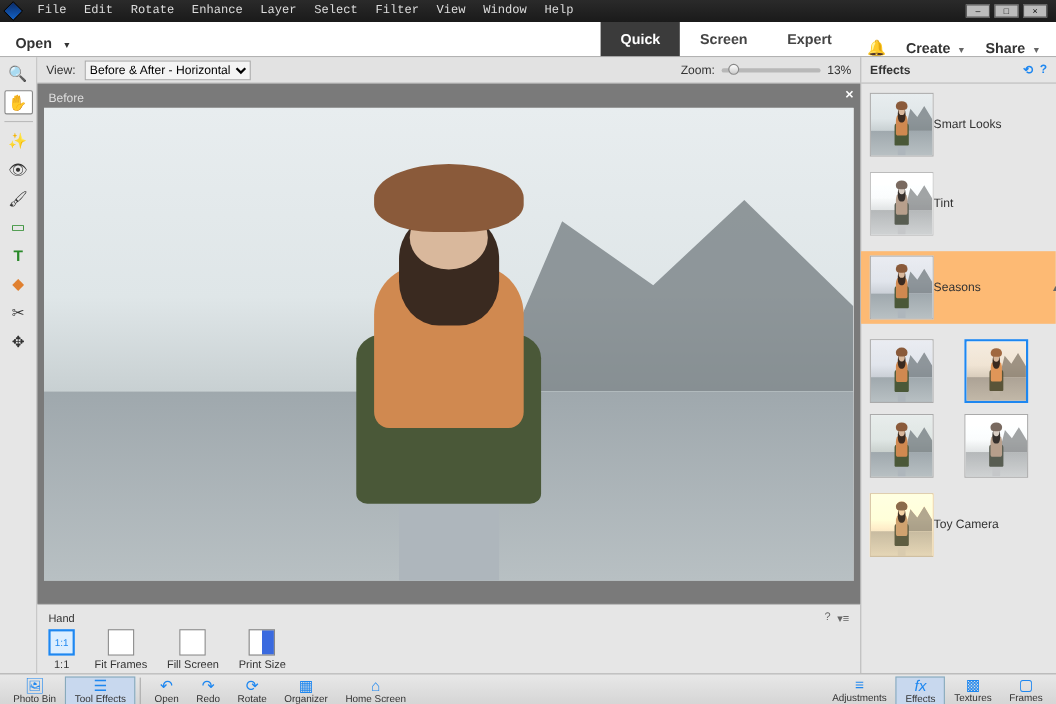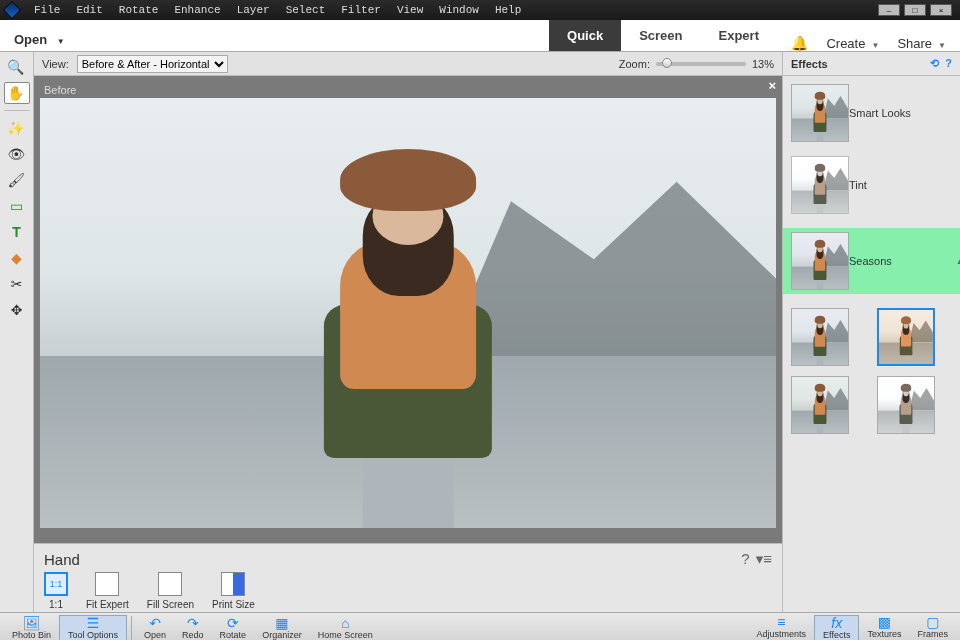--- a/index.html
+++ b/index.html
@@ -14,21 +14,21 @@
 
     
     .topbar { height: 32px; background: #ffffff; display:flex; align-items:flex-end; border-bottom:1px solid #aaa;}
     .open-btn { padding:4px 14px; font-weight:bold; font-size:13px;}
     .open-tri { font-size:8px; margin-left:6px;}
     .tabs { margin-left:auto; display:flex; height:100%;}
     .tabs .tab { padding:0 18px; display:flex; align-items:center; font-weight:bold; font-size:13px; color:#444;}
     .tabs .tab.active { background:#3b3b3b; color:#fff;}
     .topbar-right { display:flex; align-items:center; gap:18px; padding:0 14px;}
     .bell { color:#1e87f0; font-size:14px;}
-    .create, .share { font-weight:normal; font-size:13px; }
+    .create, .share { font-weight:bold; font-size:13px; }
     .tri { font-size:8px; margin-left:6px; color:#666;}
 
     
     .main-row { display:flex; height: 560px; }
 
     
     .left-tools { width: 34px; background:#e6e6e6; display:flex; flex-direction:column; align-items:center; padding-top:4px; gap:4px; border-right:1px solid #bbb;}
     .left-tools .tool { width:26px; height:22px; display:flex; align-items:center; justify-content:center; font-size:14px; border-radius:2px;}
     .left-tools .tool.sel { background:#fff; border:1px solid #888;}
     .sep { width:26px; height:1px; background:#bbb; margin:2px 0;}
@@ -64,38 +64,38 @@
     .hair { position:absolute; top:14%; left:50%; transform:translateX(-50%); width:28%; height:26%; background:#3a2a20; border-radius:40%;}
     .scarf { position:absolute; top:26%; left:50%; transform:translateX(-50%); width:42%; height:38%; background:#d08950; border-radius:30% 30% 10% 10%;}
     .warm .scarf { background:#e09658;}
     .jacket { position:absolute; top:42%; left:50%; transform:translateX(-50%); width:52%; height:40%; background:#4a5838; border-radius:14% 14% 6% 6%;}
     .warm .jacket { background:#5a5438;}
     .jeans { position:absolute; bottom:0; left:50%; transform:translateX(-50%); width:28%; height:28%; background:#aeb6bc;}
     .warm .jeans { background:#beb4a4;}
 
     
     .options-panel { background:#e6e6e6; border-top:1px solid #bbb; padding:6px 10px 2px;}
-    .options-panel .title { font-size:15px; margin-bottom:4px; display:flex; align-items:center;}
+    .options-panel .title { font-size:10px; margin-bottom:4px; display:flex; align-items:center;}
     .options-panel .title .help { margin-left:auto; display:flex; gap:6px; color:#666;}
     .opt-buttons { display:flex; gap:18px; align-items:flex-start;}
     .opt-btn { display:flex; flex-direction:column; align-items:center; gap:3px; font-size:10px;}
     .opt-btn .box { width:24px; height:24px; background:#fff; border:1px solid #888;}
     .opt-btn.sel .box { border:2px solid #1e87f0; background:#dceeff;}
 
     
     .right-panel { width: 178px; background:#e6e6e6; border-left:1px solid #bbb; display:flex; flex-direction:column;}
     .rp-head { height:24px; display:flex; align-items:center; padding:0 8px; border-bottom:1px solid #bbb; font-weight:bold; font-size:11px;}
     .rp-head .icons { margin-left:auto; display:flex; gap:6px; color:#1e87f0;}
     .effects-list { flex:1; overflow:auto; padding:8px;}
     .effect-row { display:flex; align-items:center; gap:0; margin-bottom:14px; position:relative;}
     .thumb { width:58px; height:58px; background:#fff; border:1px solid #aaa; position:relative; overflow:hidden;}
     .thumb .photo { transform:scale(.35); transform-origin:top left; width:286%; height:286%;}
     .effect-label { font-size:11px;}
     .expand-arrow { position:absolute; right:-2px; font-size:9px; color:#666;}
-    .effect-row.expanded { background:#86efac; padding:4px 0; margin-left:-8px; margin-right:-8px; padding-left:8px;}
+    .effect-row.expanded { background:#fdba74; padding:4px 0; margin-left:-8px; margin-right:-8px; padding-left:8px;}
     .variant-grid { display:grid; grid-template-columns:1fr 1fr; gap:10px; margin-bottom:14px;}
     .variant-grid .thumb.vsel { border:2px solid #1e87f0;}
 
     
     .bottom-bar { height:30px; background:linear-gradient(#e8e8e8,#d4d4d4); border-top:1px solid #aaa; display:flex; align-items:center; padding:0 4px;}
     .bb-btn { display:flex; flex-direction:column; align-items:center; padding:0 8px; font-size:9px; color:#333; gap:0;}
     .bb-btn .ic { font-size:14px; color:#1e87f0; line-height:14px;}
     .bb-btn.sel { background:#c8d8ee; border:1px solid #8ab;}
     .bb-divider { width:1px; height:24px; background:#aaa; margin:0 4px;}
     .bb-right { margin-left:auto; display:flex;}
@@ -213,21 +213,21 @@
           <span>▾≡</span>
         </span>
       </div>
       <div class="opt-buttons">
         <div class="opt-btn sel">
           <div class="box" style="display:flex;align-items:center;justify-content:center;font-size:9px;color:#1e87f0">1:1</div>
           <span>1:1</span>
         </div>
         <div class="opt-btn">
           <div class="box"></div>
-            <span>Fit Expert</span>
+            <span>Fit Frames</span>
         </div>
         <div class="opt-btn">
           <div class="box"></div>
             <span>Fill Screen</span>
         </div>
         <div class="opt-btn">
           <div class="box" style="background:linear-gradient(90deg,#fff 50%,#3a6adf 50%)"></div>
           <span>Print Size</span>
         </div>
       </div>
@@ -353,33 +353,51 @@
                 <div class="jeans"></div>
                 <div class="jacket"></div>
                 <div class="scarf"></div>
                 <div class="hair"></div>
                 <div class="head"></div>
                 <div class="hat"></div>
               </div>
             </div>
           </div>
       </div>
+      <div class="effect-row">
+        <div class="thumb t-vint">
+            <div class="photo orig">
+              <div class="sky"></div>
+              <div class="mountain"></div>
+              <div class="water"></div>
+              <div class="person">
+                <div class="jeans"></div>
+                <div class="jacket"></div>
+                <div class="scarf"></div>
+                <div class="hair"></div>
+                <div class="head"></div>
+                <div class="hat"></div>
+              </div>
+            </div>
+          </div>
+        <span class="effect-label">Toy Camera</span>
+      </div>
     </div>
   </div>
 
 </div>
 
 <div class="bottom-bar">
   <div class="bb-btn">
       <span class="ic">🖼</span>
       <span>Photo Bin</span>
     </div>
   <div class="bb-btn sel">
       <span class="ic">☰</span>
-      <span>Tool Options</span>
+      <span>Tool Effects</span>
     </div>
   <div class="bb-divider"></div>
   <div class="bb-btn">
       <span class="ic">↶</span>
       <span>Open</span>
     </div>
   <div class="bb-btn">
       <span class="ic">↷</span>
       <span>Redo</span>
     </div>

